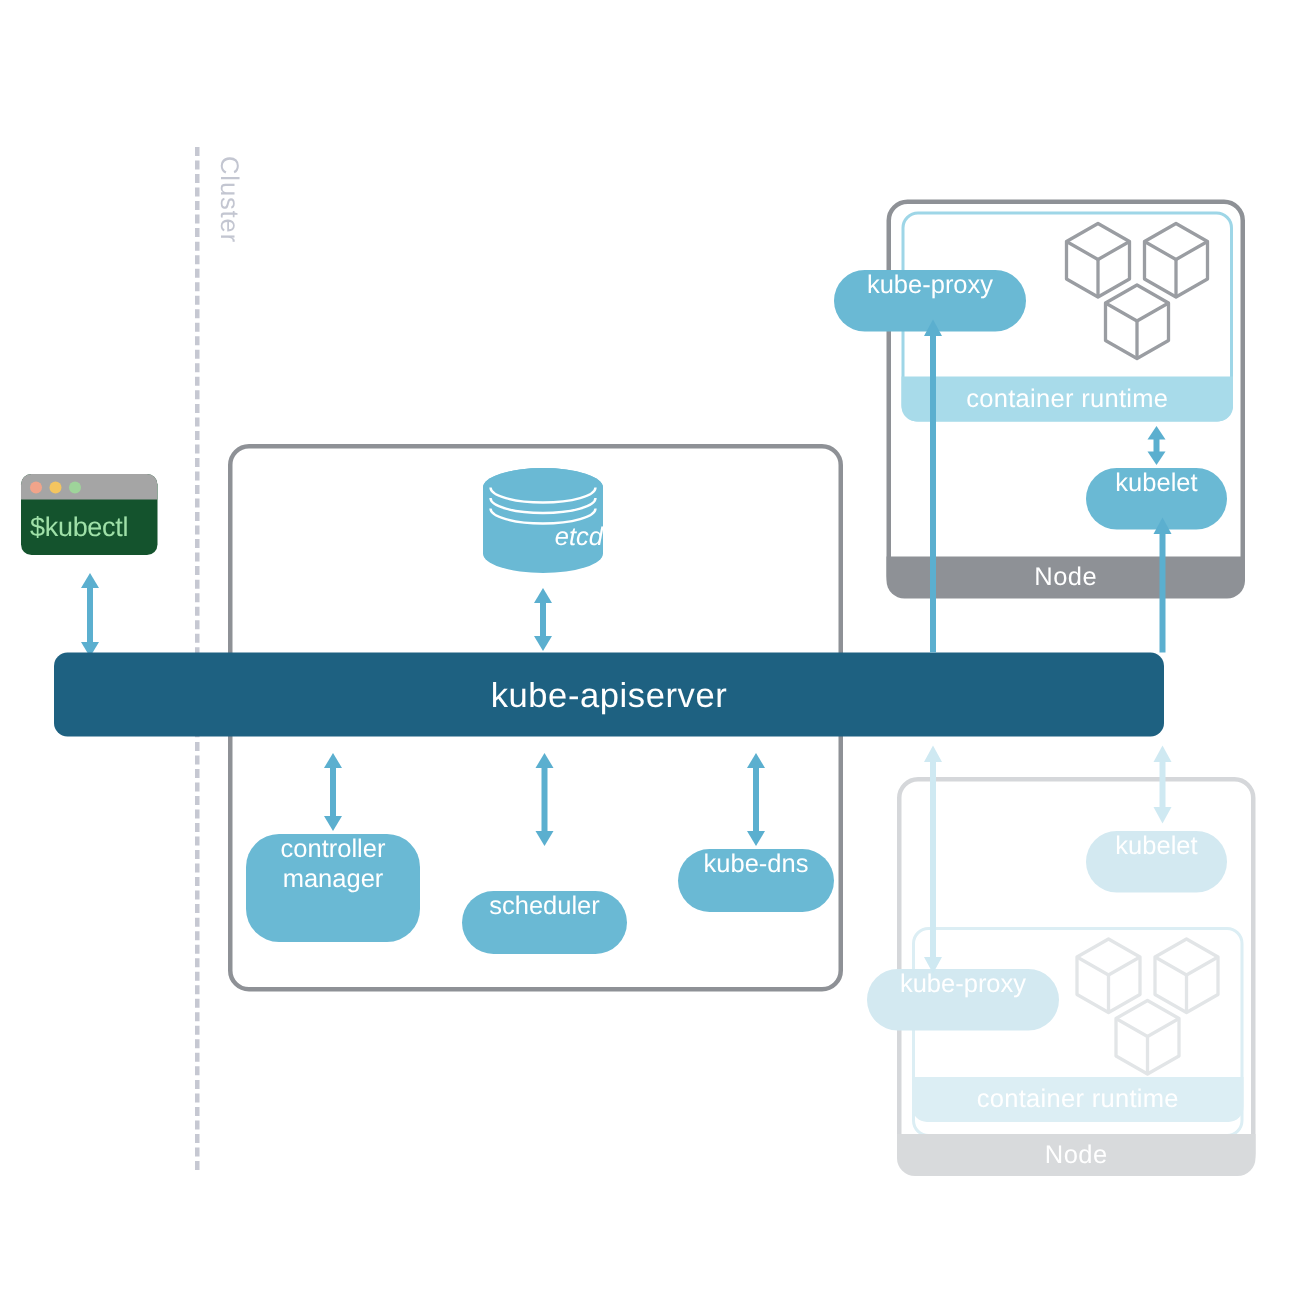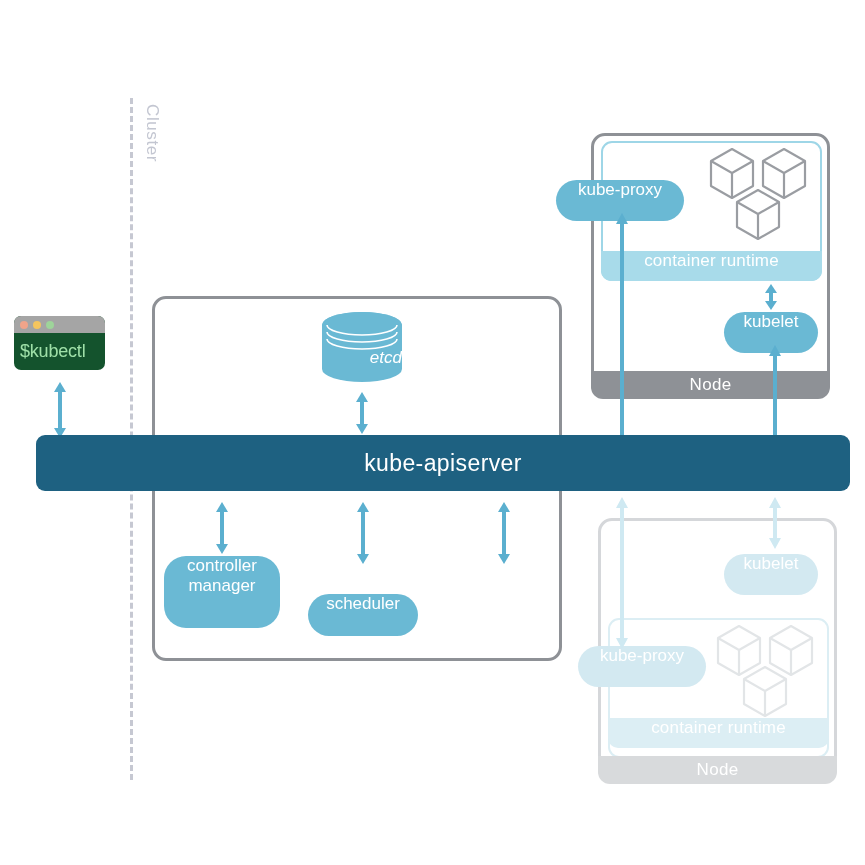--- a/index.html
+++ b/index.html
@@ -122,21 +122,21 @@
     color: #ffffff;
     font-size: 17px;
     pointer-events: none;
     font-style: italic;
   }
 
   
   .apiserver {
     left: 36px;
     top: 435px;
-    width: 814px;
+    width: 740px;
     height: 56px;
     background: #1e6181;
     border-radius: 9px;
     display: flex;
     align-items: center;
     justify-content: center;
   }
   .apiserver span {
     color: #ffffff;
     font-size: 23px;
@@ -196,20 +196,21 @@
     box-sizing: border-box;
     background: transparent;
   }
   .cr-box.faded { border-color: #dceef4; }
   .cr-box.top { left: 601px; top: 141px; width: 221px; height: 140px; }
   .cr-box.bot { left: 608px; top: 618px; width: 221px; height: 140px; }
 
   .cr-bar {
     background: #a8dbea;
     display: flex;
+    align-items: center;
     justify-content: center;
     border-bottom-left-radius: 10px;
     border-bottom-right-radius: 10px;
     box-sizing: border-box;
   }
   .cr-bar.faded { background: #dceef4; }
   .cr-bar span { color: #ffffff; font-size: 17px; letter-spacing: 0.2px; }
   .cr-bar.top { left: 601px; top: 251px; width: 221px; height: 30px; }
   .cr-bar.bot { left: 608px; top: 718px; width: 221px; height: 30px; }
 
@@ -294,20 +295,23 @@
       <polygon points="8,0 14,10 2,10" fill="#5bafcf"></polygon>
       <polygon points="8,62 14,52 2,52" fill="#5bafcf"></polygon>
     </svg>
   </div>
 
   <div class="abs pill ctrl">
     <span>controller manager</span>
   </div>
   <div class="abs pill sched">
     <span>scheduler</span>
+  </div>
+  <div class="abs pill dns">
+    <span>kube-dns</span>
   </div>
 
   <div class="abs node-outer node-top"></div>
   <div class="abs cr-box top"></div>
 
   <div class="abs cubes top">
     <svg width="110" height="100" viewBox="0 0 110 100">
       <g fill="none" stroke="#9a9da2" stroke-width="2.2" stroke-linejoin="round">
         <path d="M6,17 L27,5 L48,17 L48,42 L27,54 L6,42 Z"></path>
         <path d="M6,17 L27,29 L48,17"></path>

